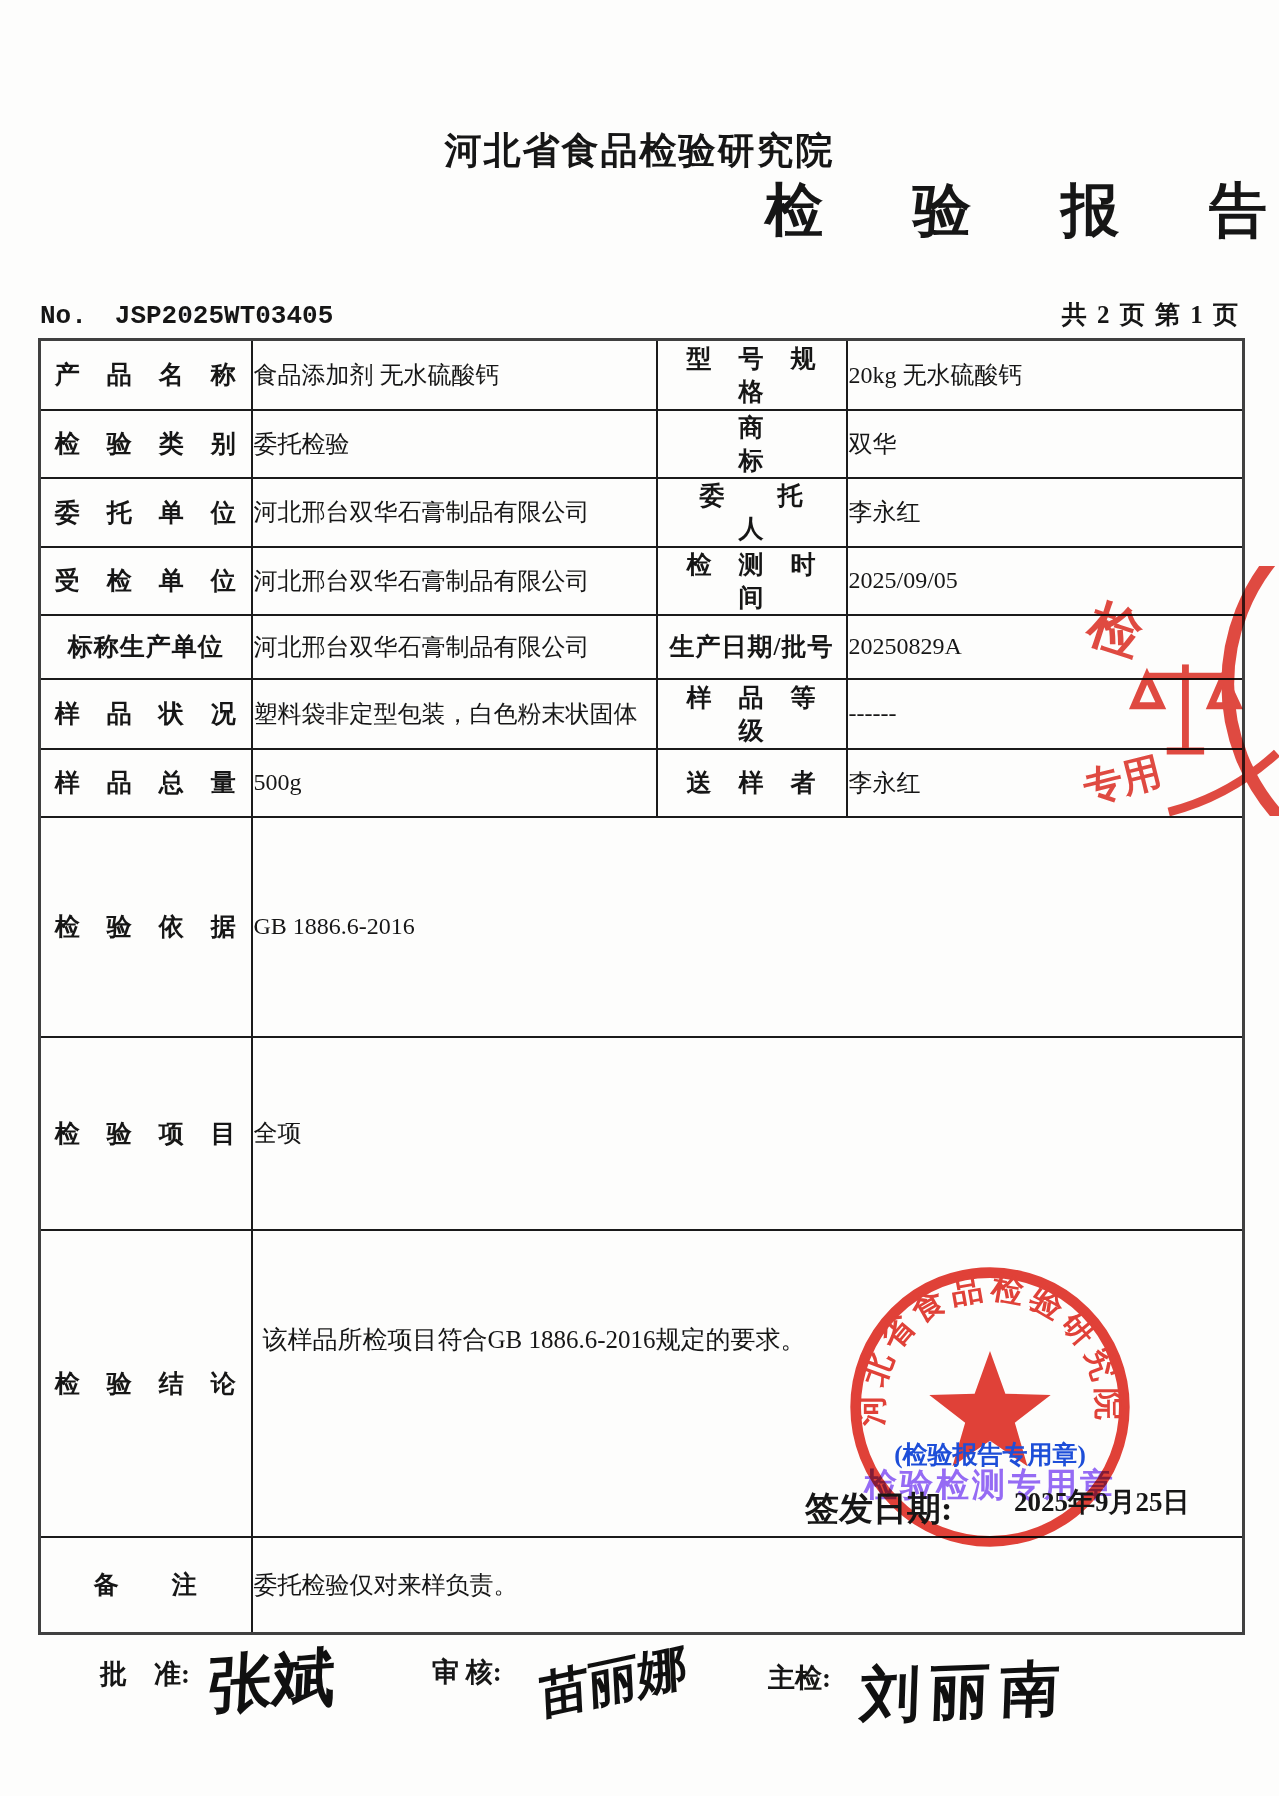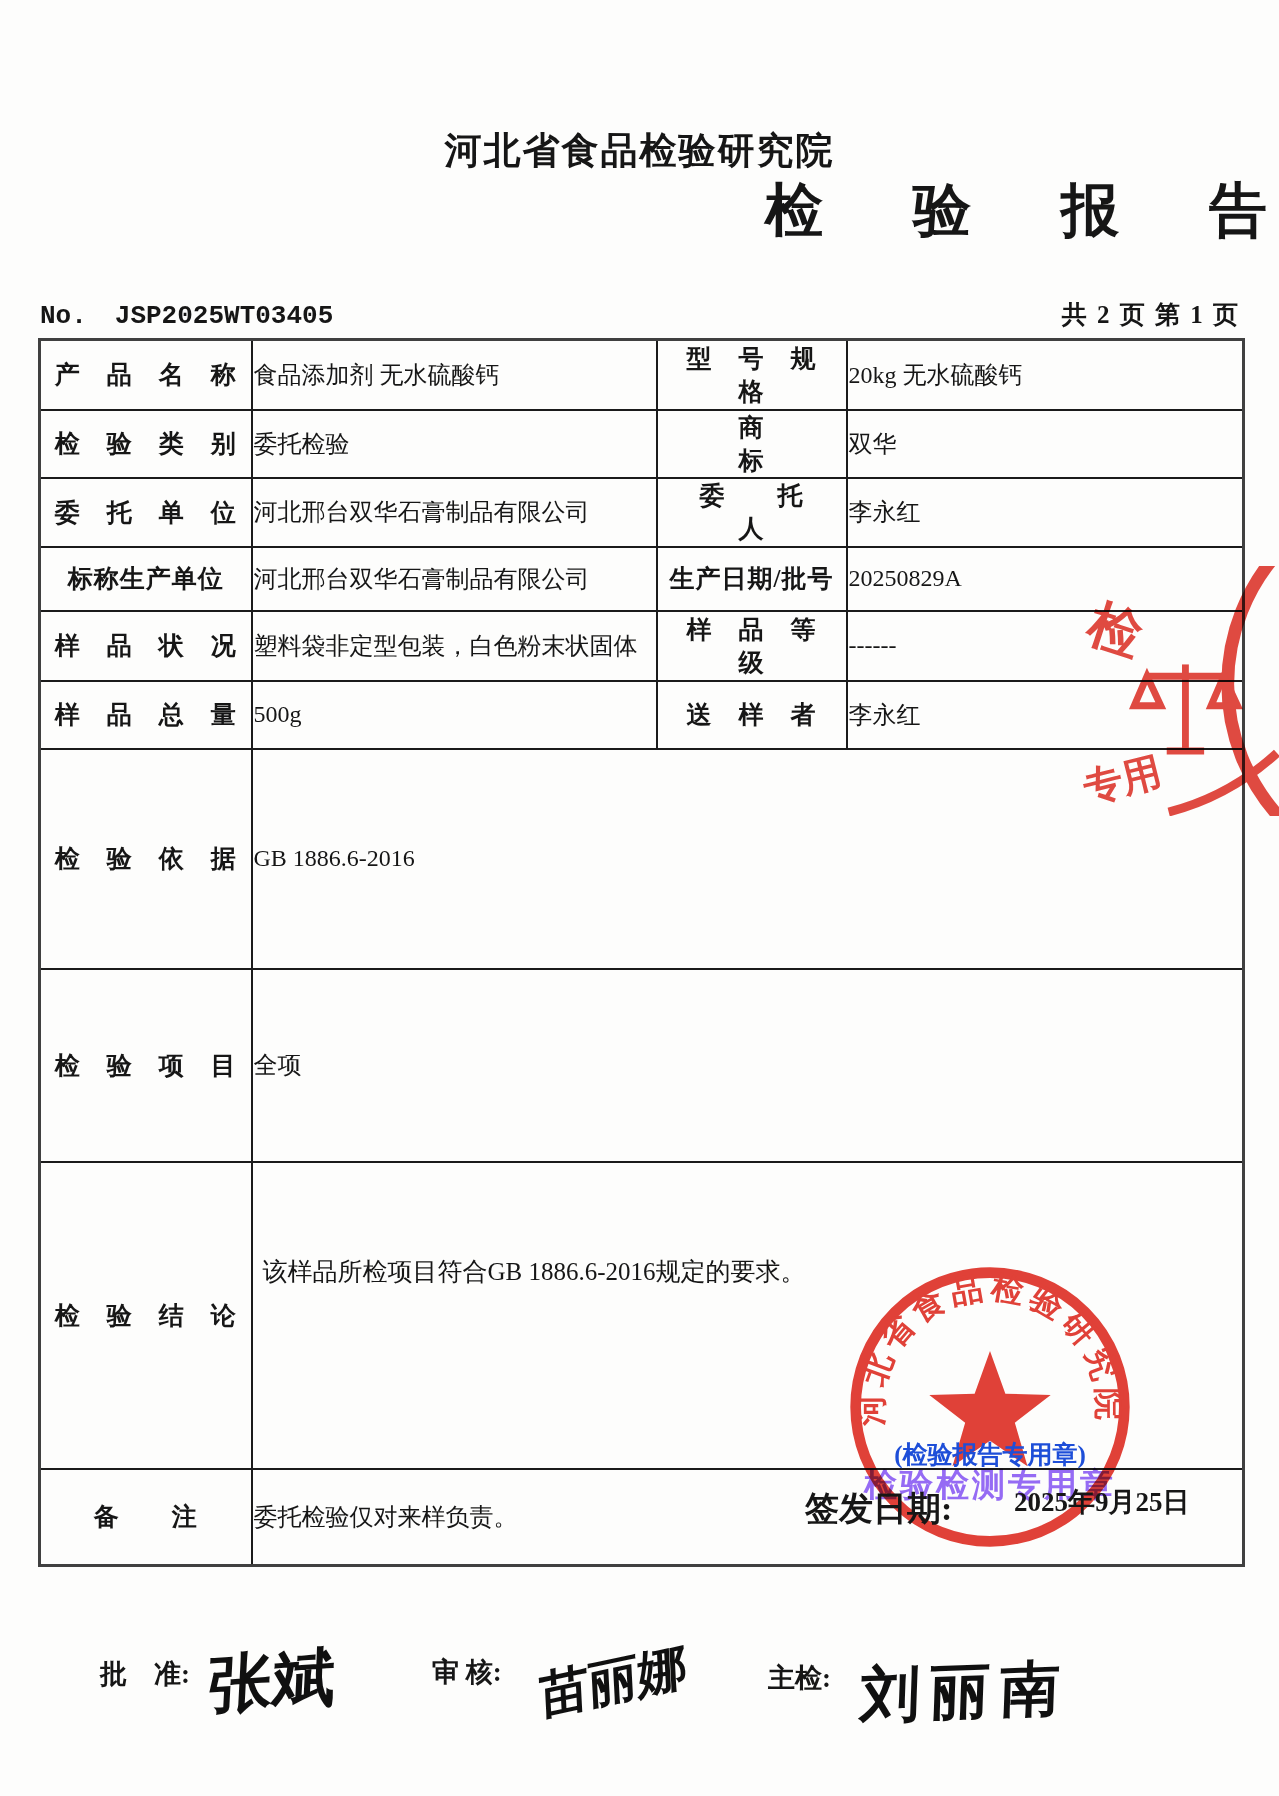--- a/index.html
+++ b/index.html
@@ -107,20 +107,26 @@
         <td class="val">委托检验</td>
         <td class="lbl">商　　　　　标</td>
         <td class="val">双华</td>
       </tr>
       <tr style="height:69px">
         <td class="lbl">委　托　单　位</td>
         <td class="val">河北邢台双华石膏制品有限公司</td>
         <td class="lbl">委　　托　　人</td>
         <td class="val">李永红</td>
       </tr>
+      <tr style="height:65px">
+        <td class="lbl">受　检　单　位</td>
+        <td class="val">河北邢台双华石膏制品有限公司</td>
+        <td class="lbl">检　测　时　间</td>
+        <td class="val">2025/09/05</td>
+      </tr>
       <tr style="height:64px">
         <td class="lbl">标称生产单位</td>
         <td class="val">河北邢台双华石膏制品有限公司</td>
         <td class="lbl">生产日期/批号</td>
         <td class="val">20250829A</td>
       </tr>
       <tr style="height:70px">
         <td class="lbl">样　品　状　况</td>
         <td class="val">塑料袋非定型包装，白色粉末状固体</td>
         <td class="lbl">样　品　等　级</td>

